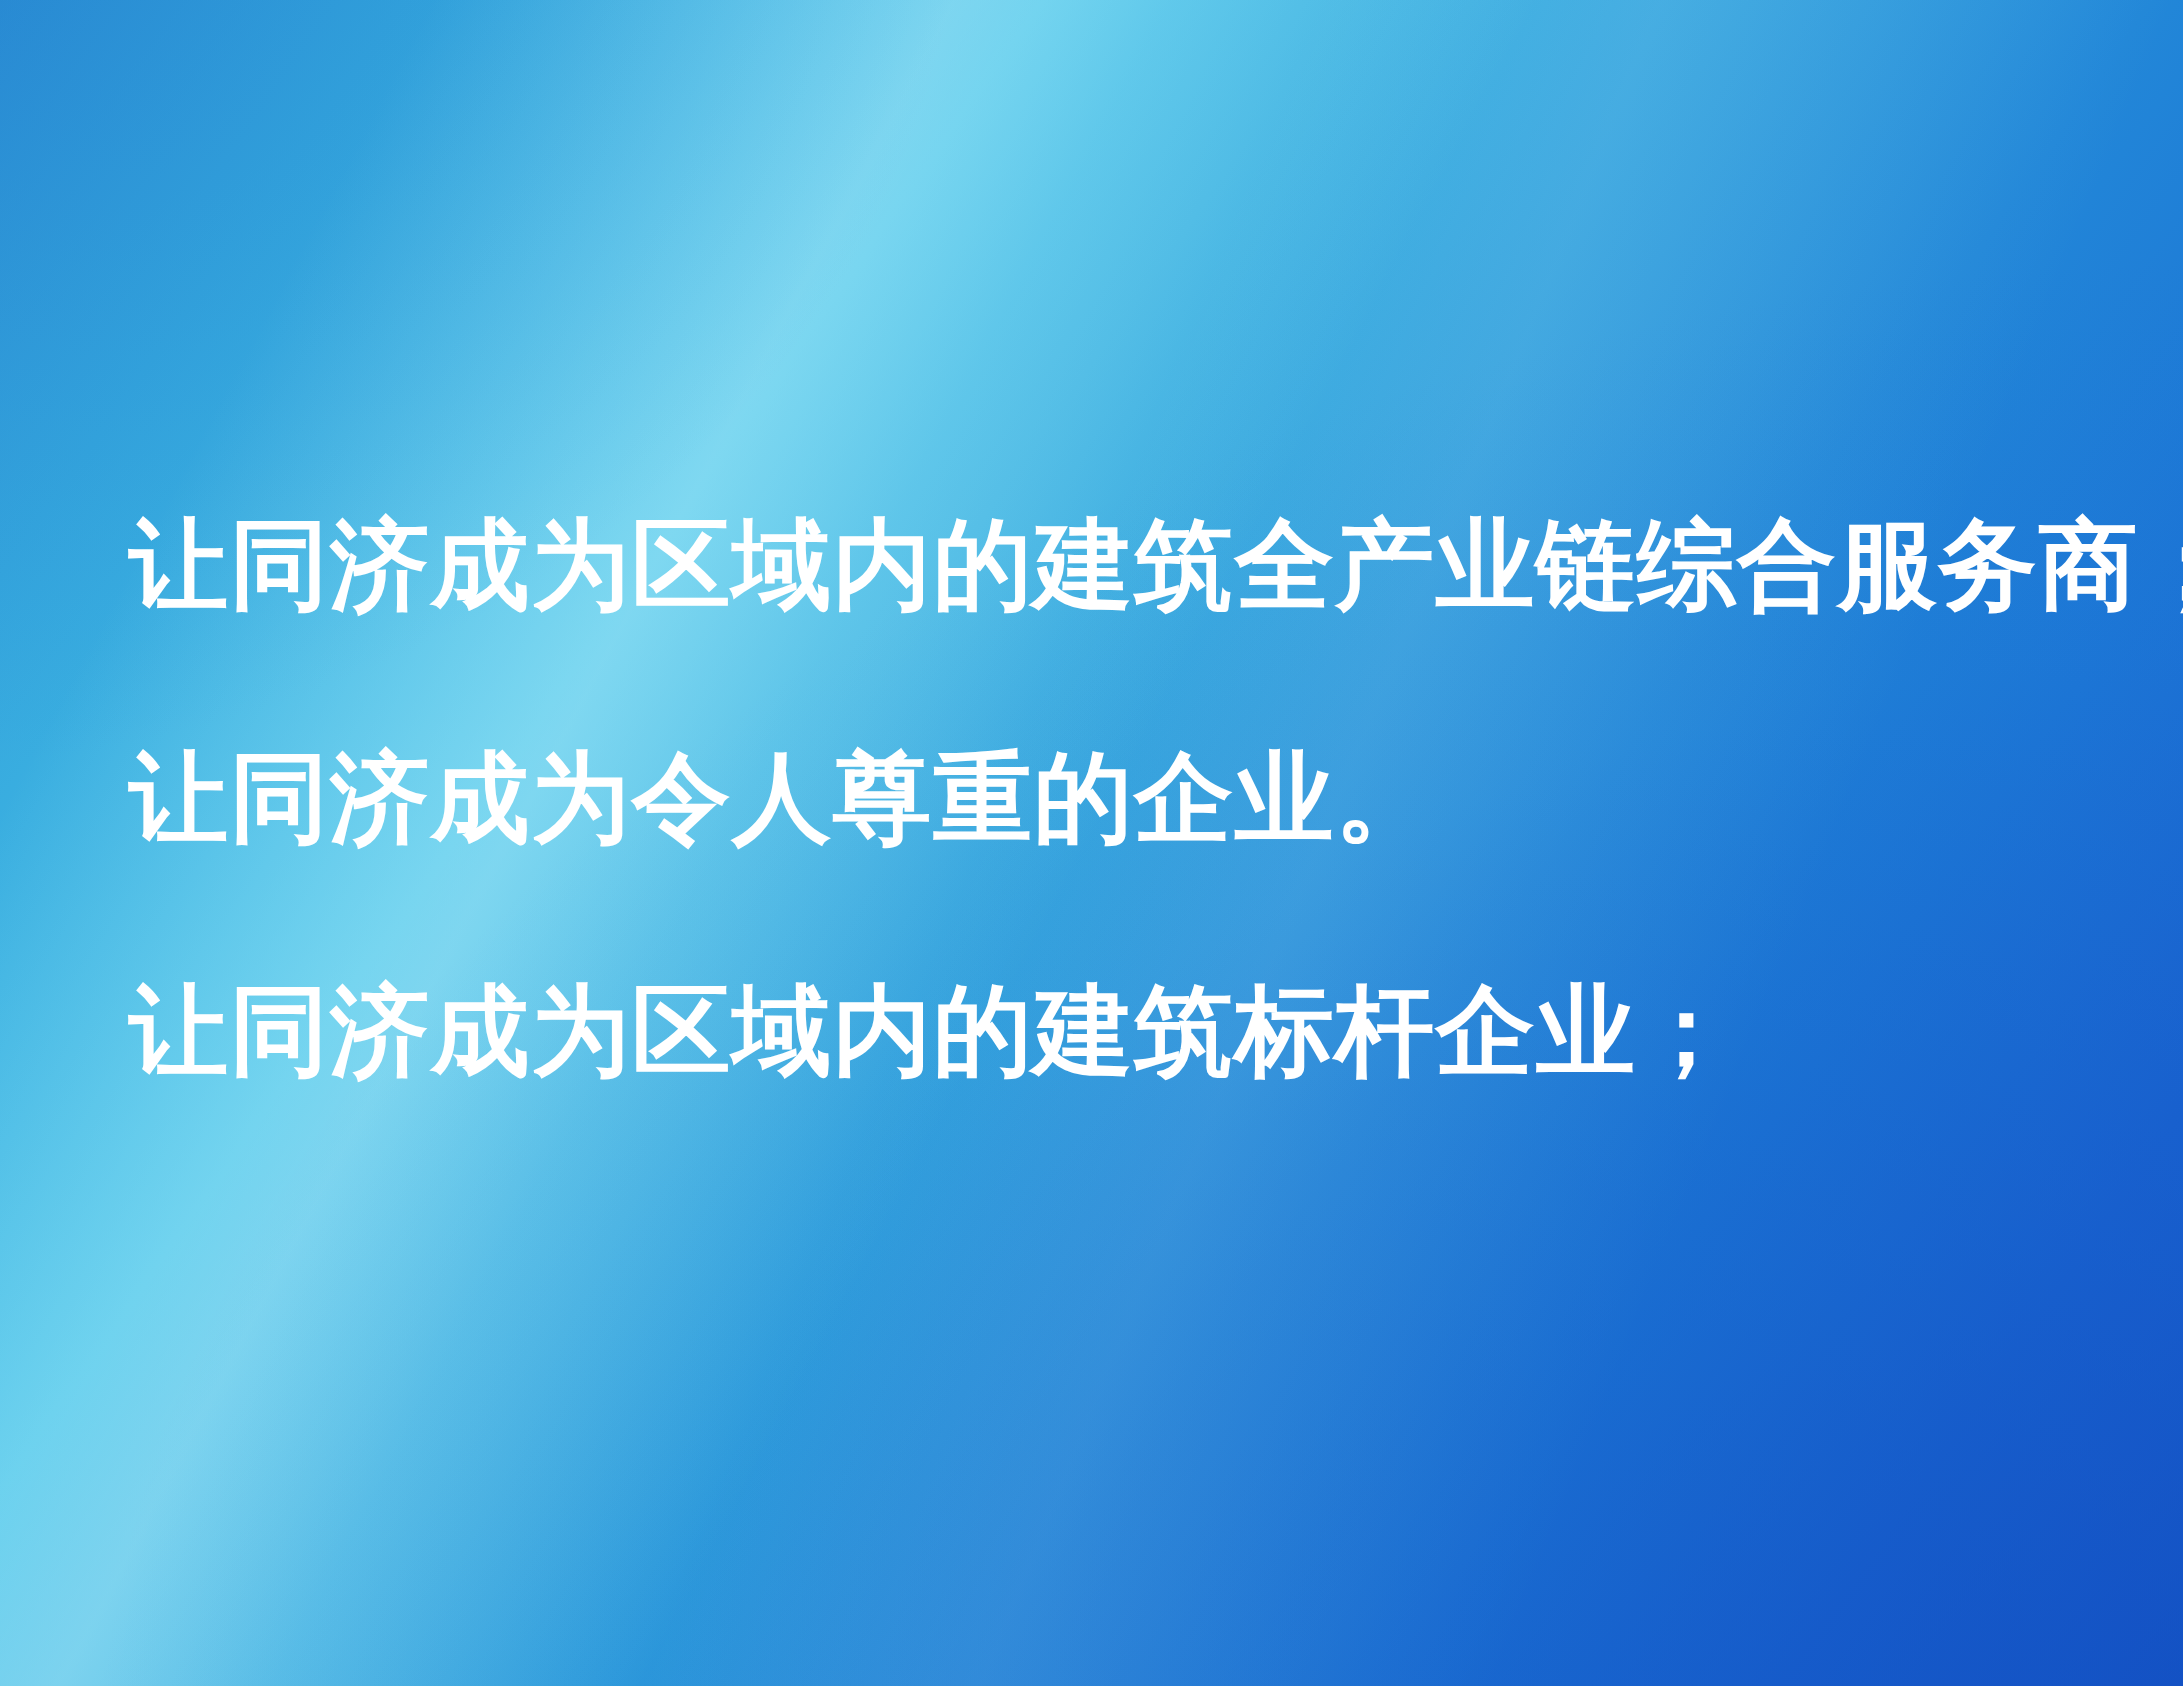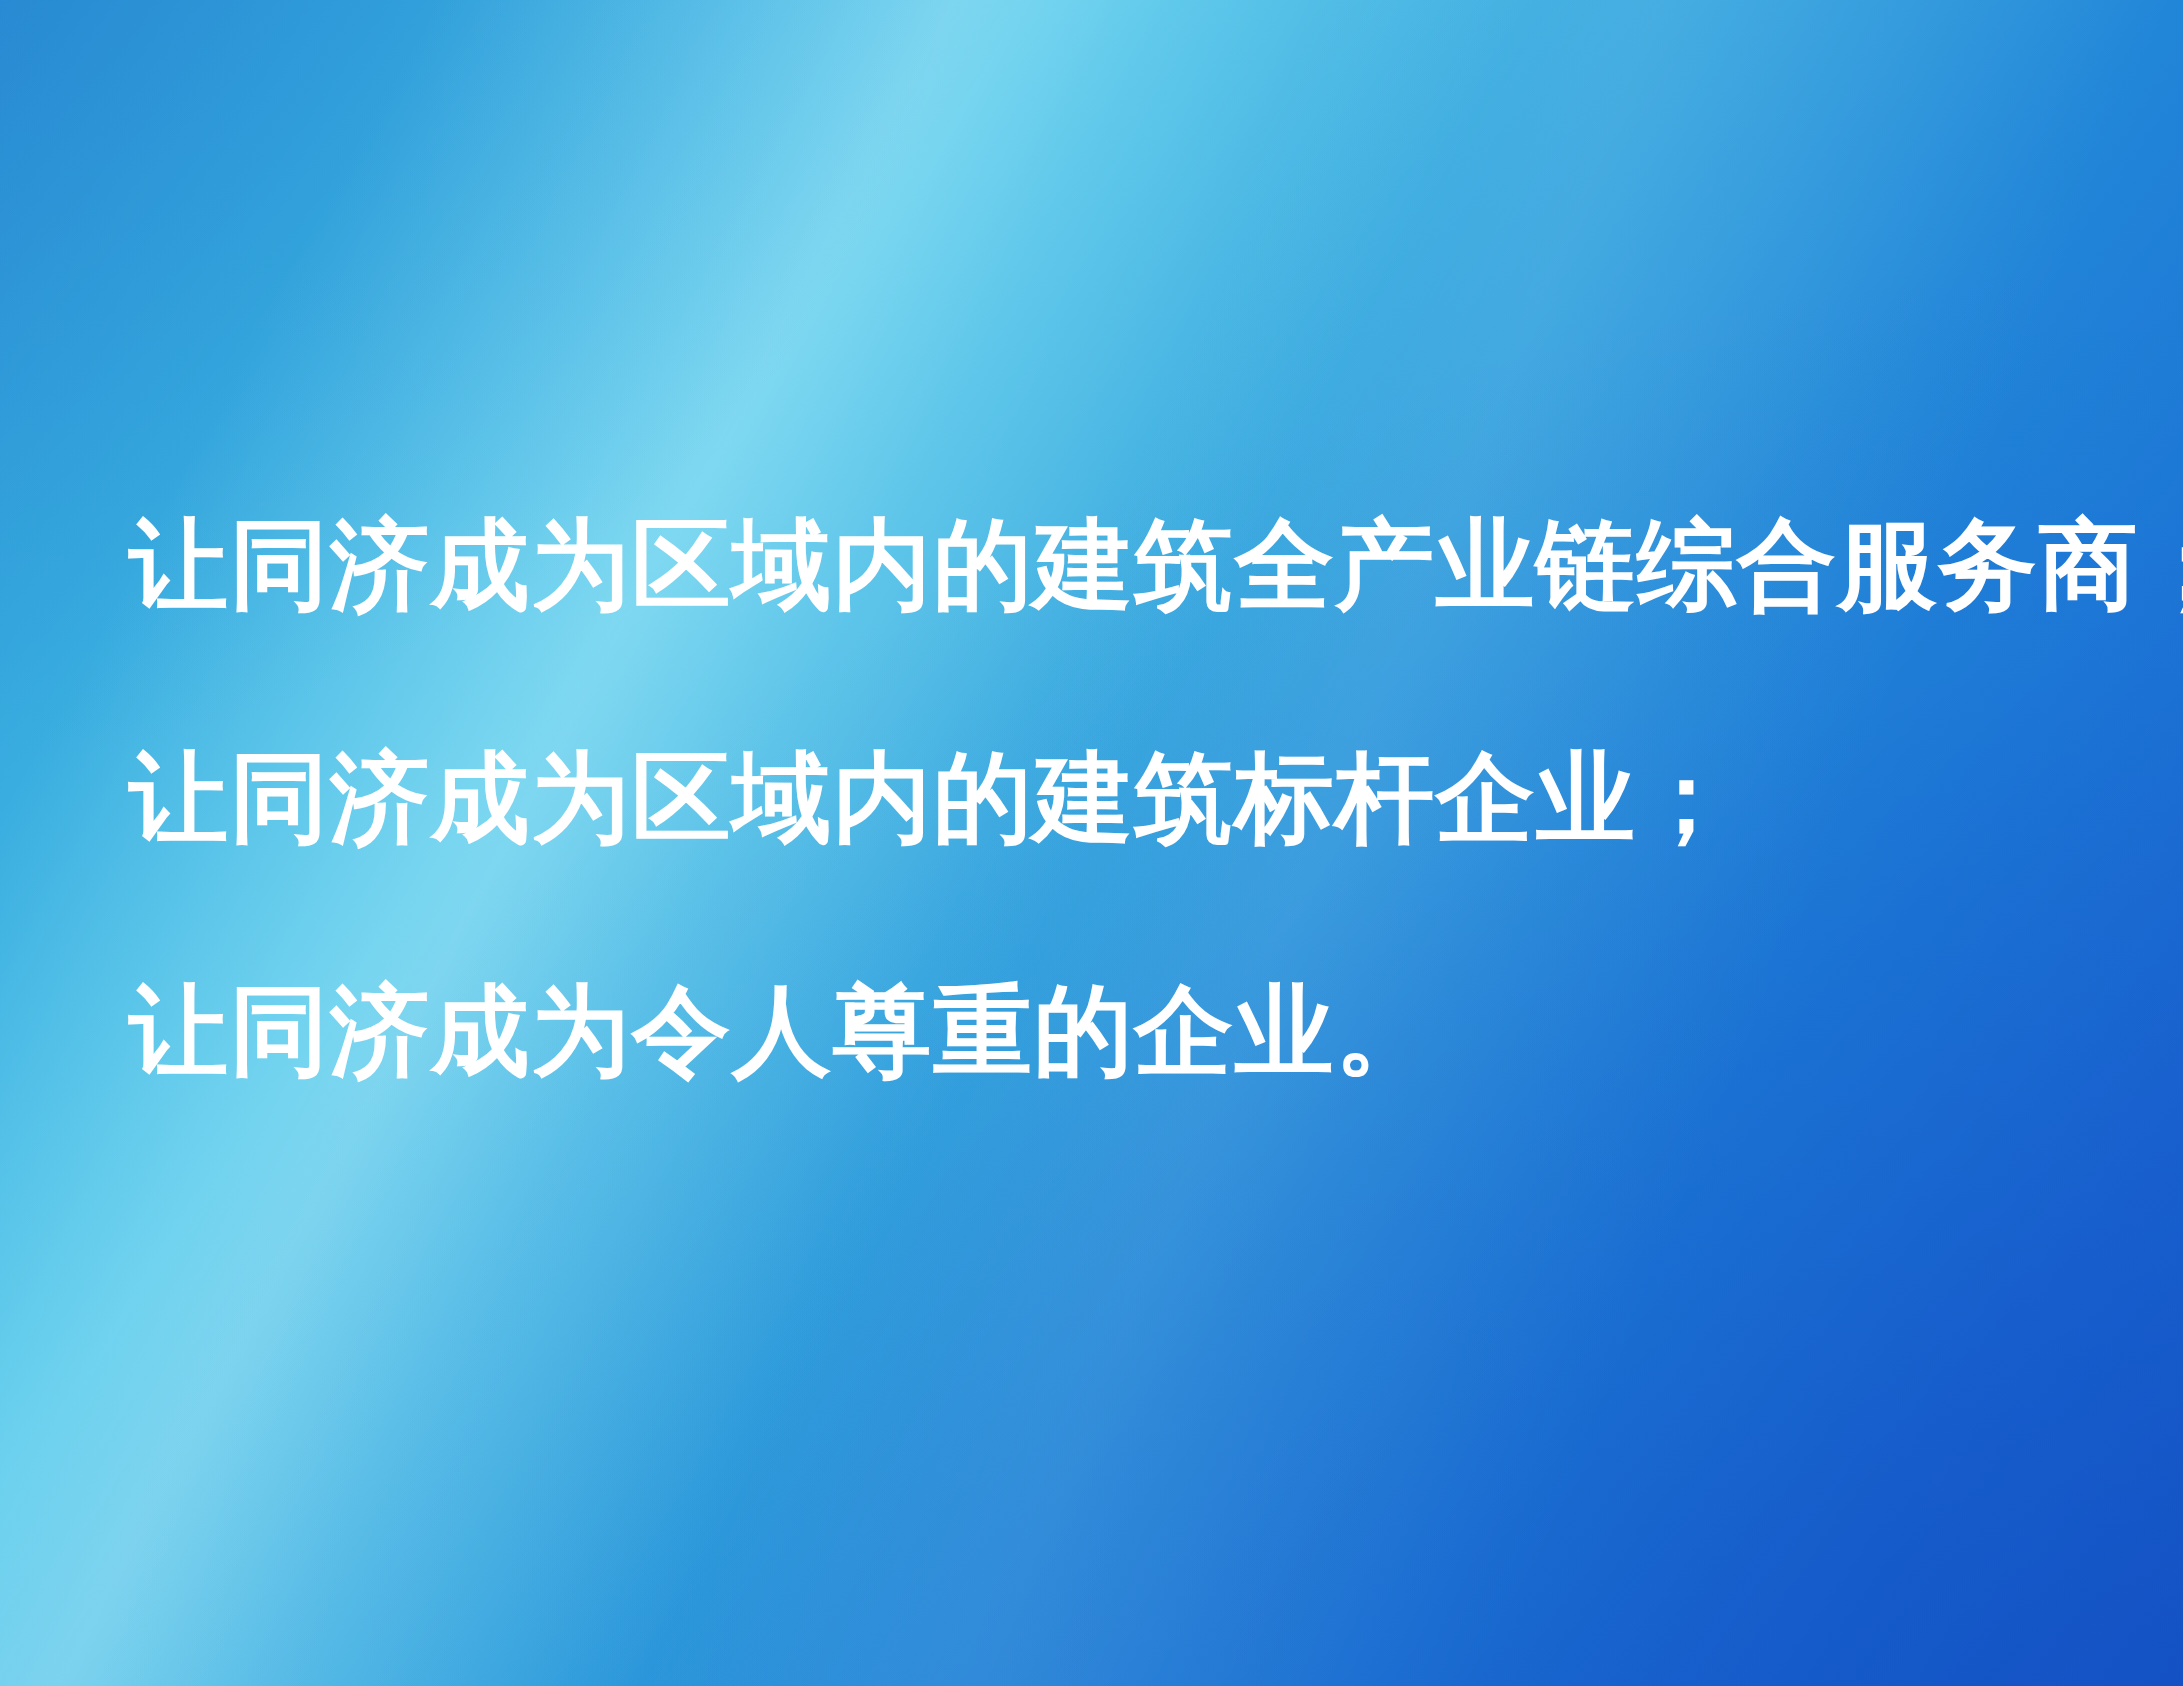--- a/index.html
+++ b/index.html
@@ -95,18 +95,18 @@
 <div id="slide">
 
   <div class="bg-layer" id="bg-base"></div>
   <div class="bg-layer" id="bg-sheen"></div>
   <div class="bg-layer" id="bg-streak"></div>
   <div class="bg-layer" id="bg-tlshade"></div>
   <div class="bg-layer" id="bg-corner"></div>
 
   <div id="text-block">
     <span class="text-line">让同济成为区域内的建筑全产业链综合服务商；</span>
+    <span class="text-line">让同济成为令人尊重的企业。</span>
     <span class="text-line">让同济成为区域内的建筑标杆企业；</span>
-    <span class="text-line">让同济成为令人尊重的企业。</span>
   </div>
 
 </div>
 
 
 </body></html>

